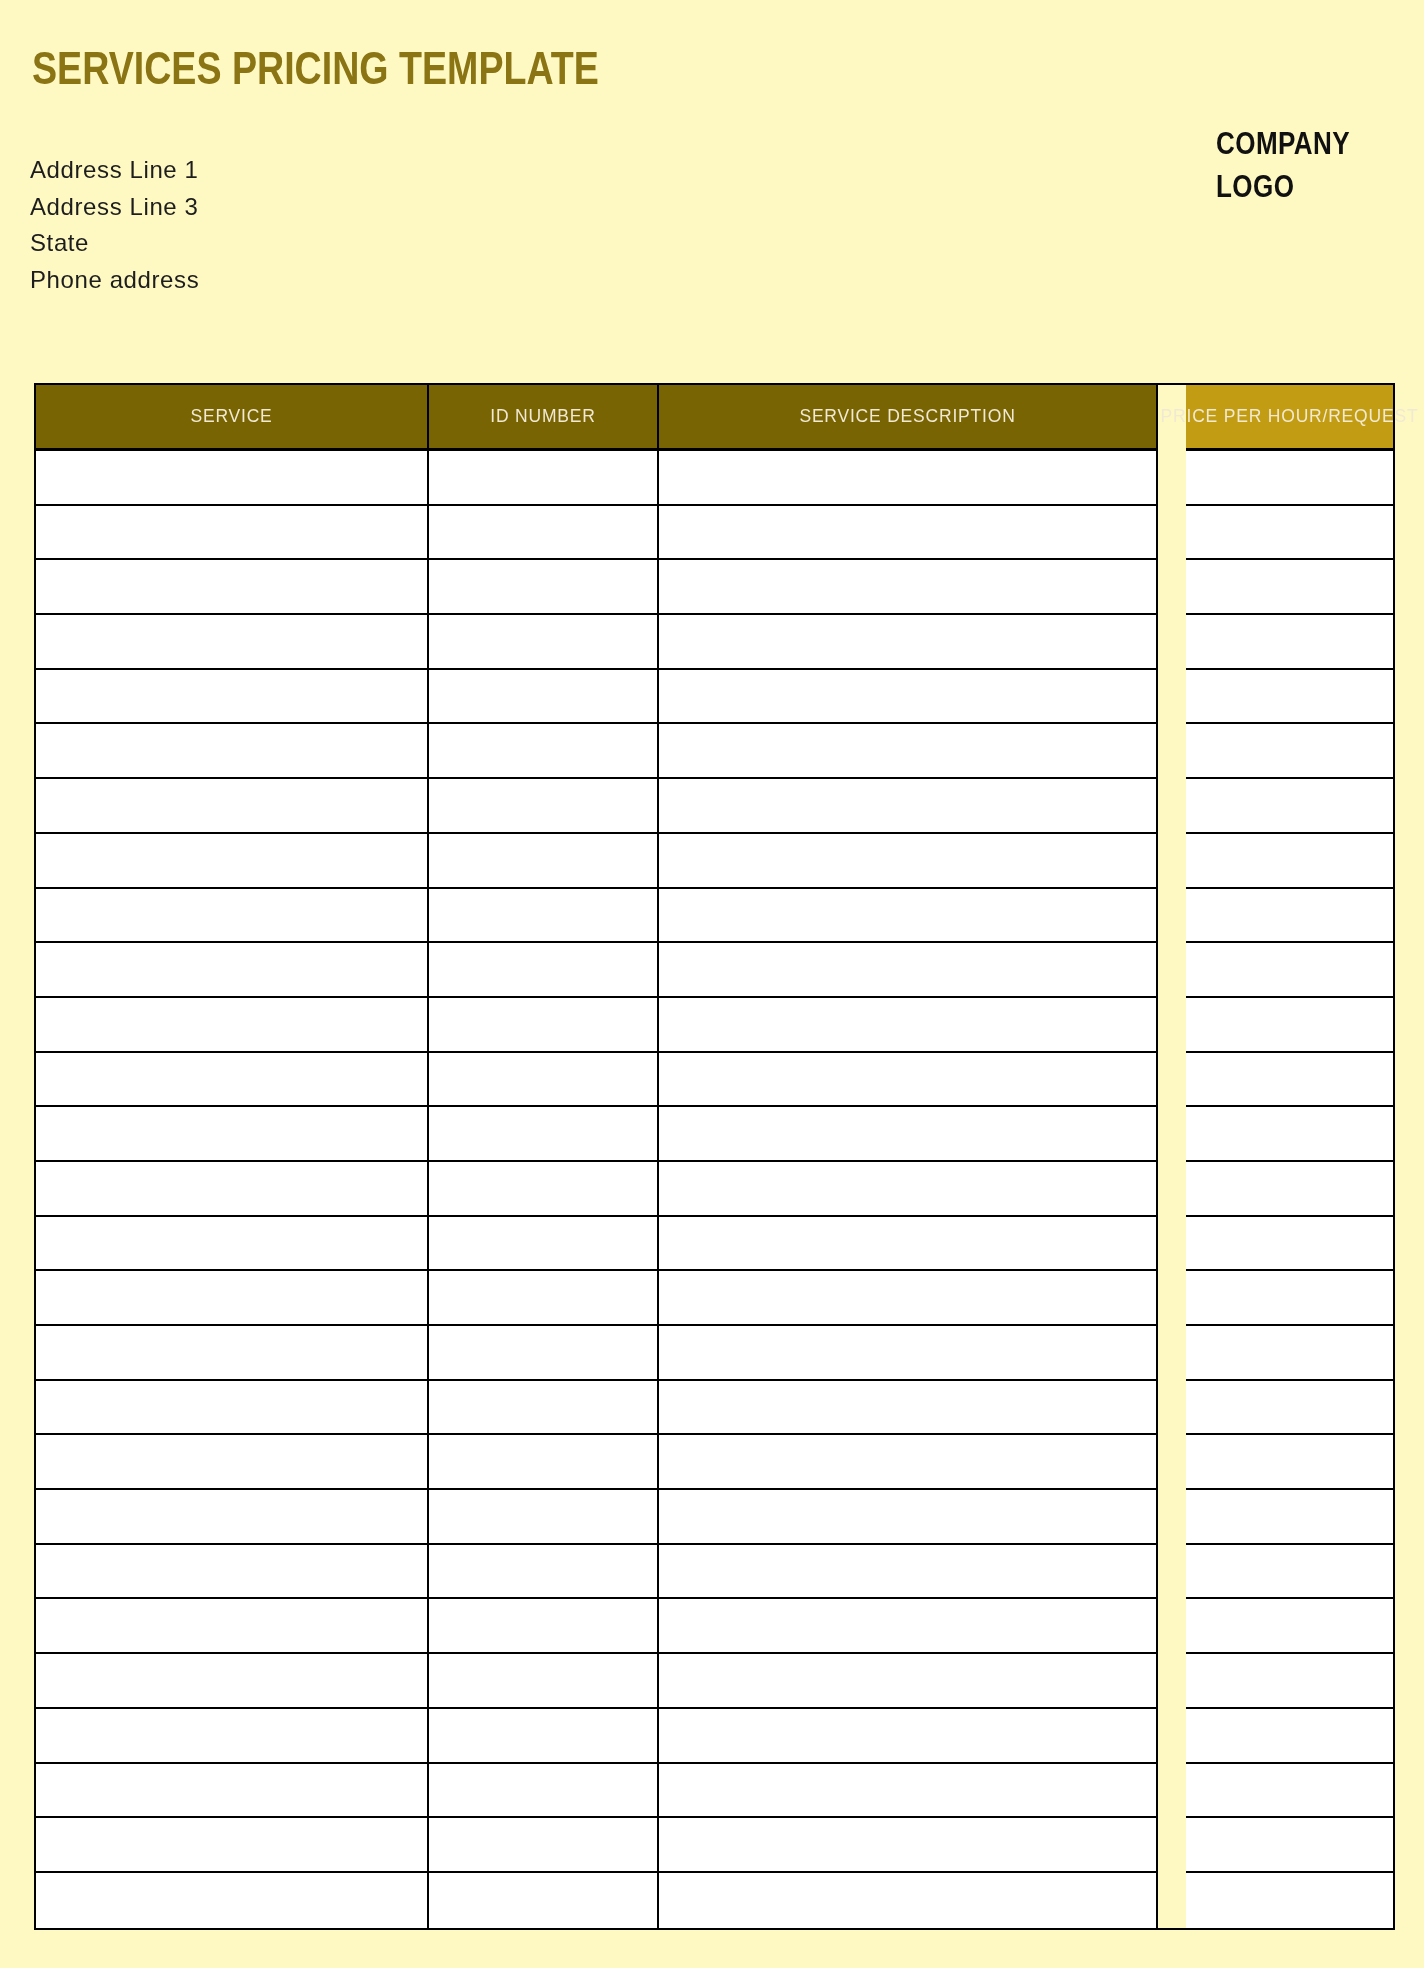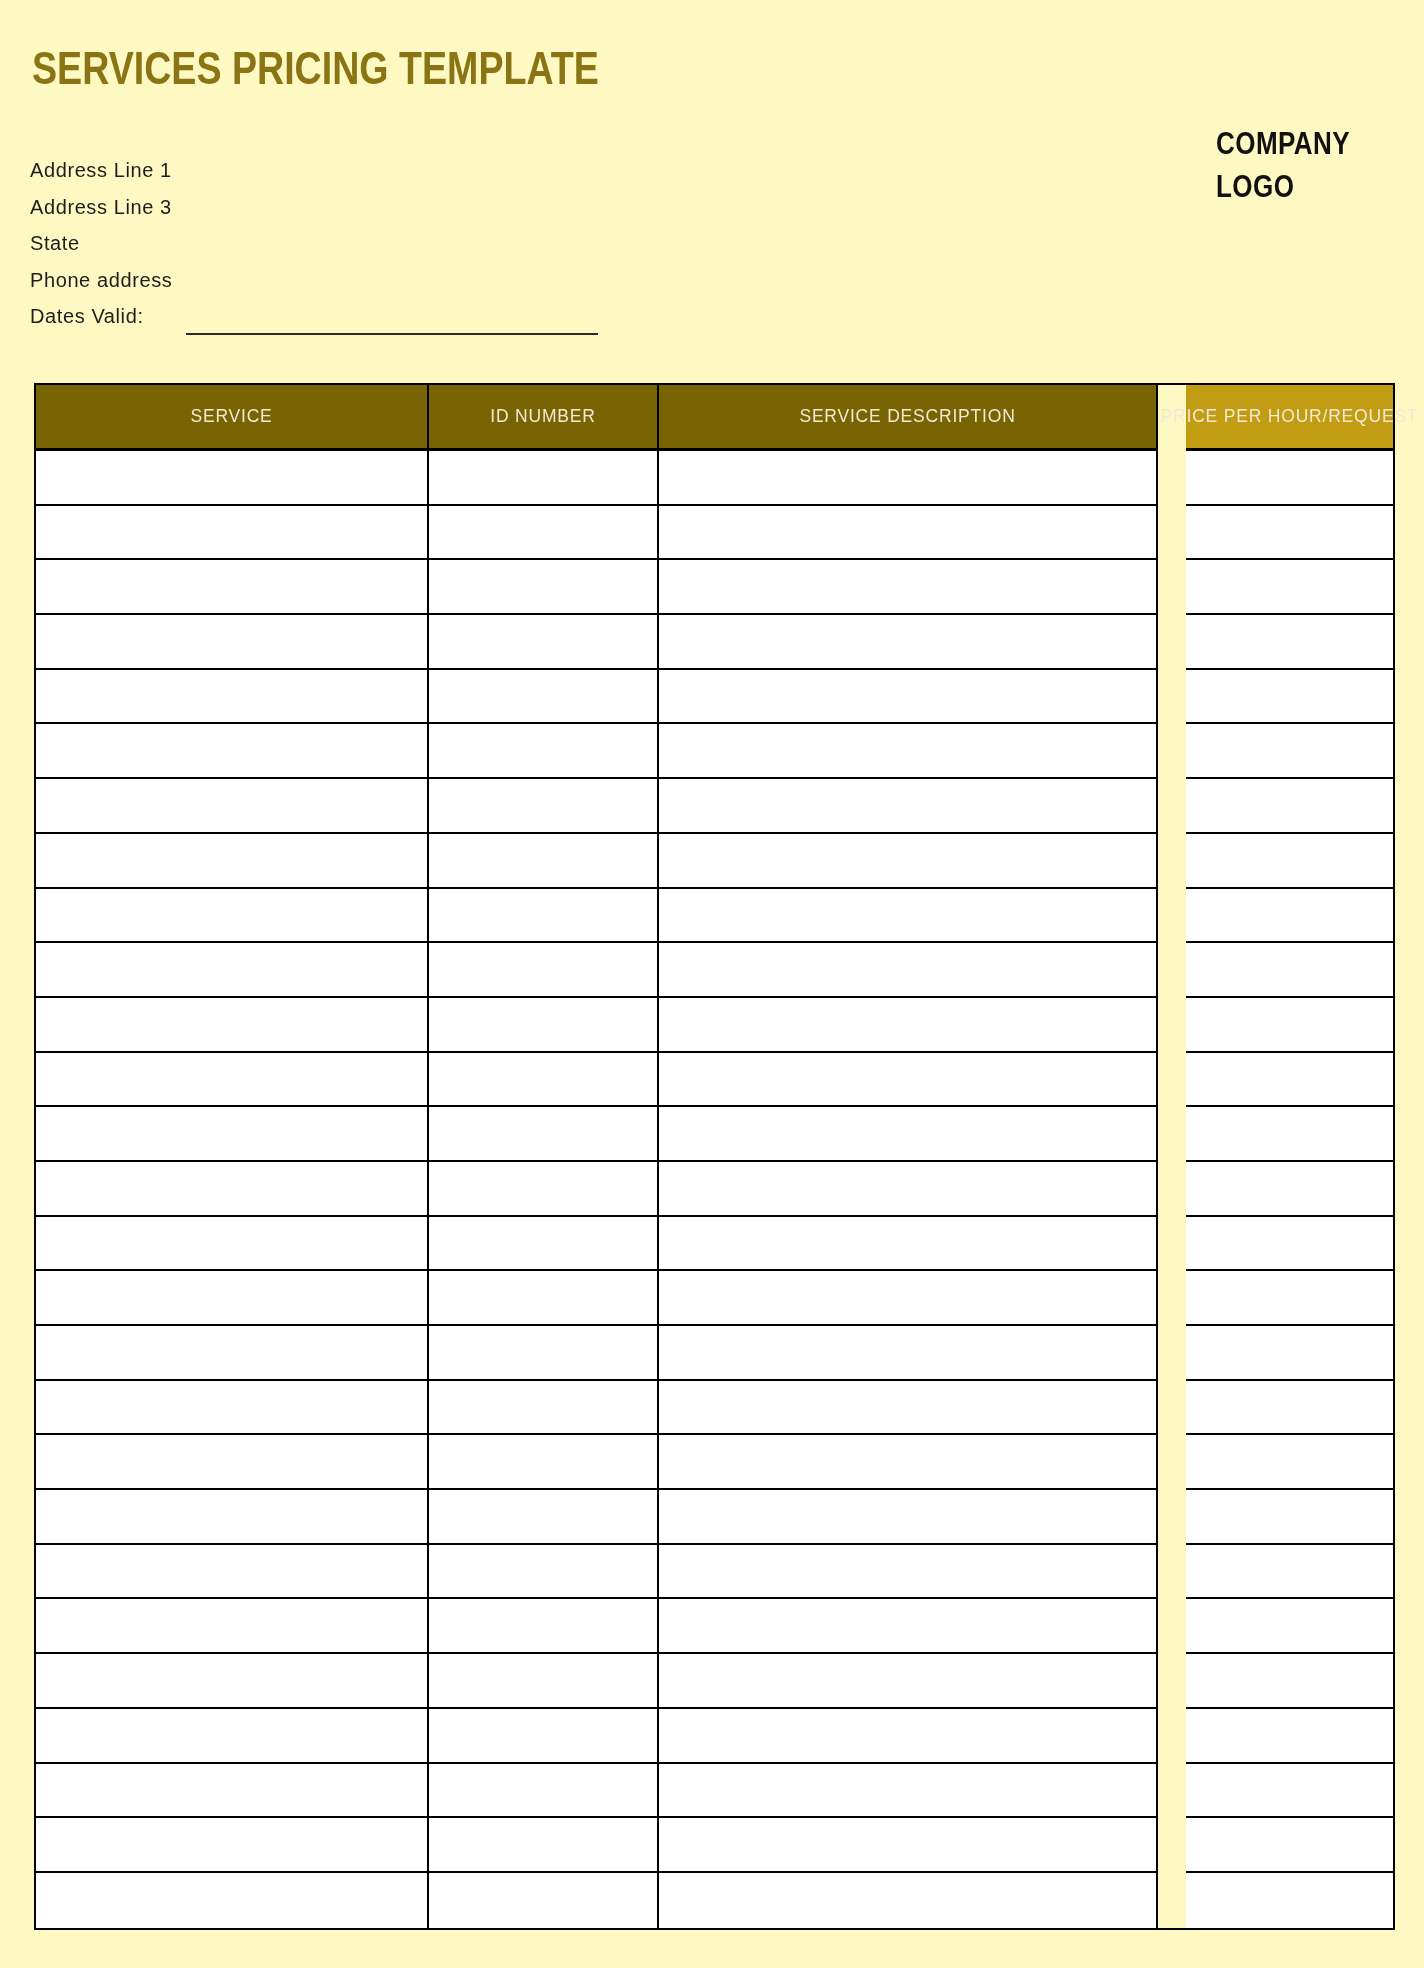--- a/index.html
+++ b/index.html
@@ -41,21 +41,21 @@
     transform-origin: left top;
     white-space: nowrap;
   }
 
   
   .contact {
     position: absolute;
     left: 30px;
     top: 152px;
     color: var(--body-text, #1d1d1d);
-    font-size: 20px;
+    font-size: 24px;
     font-weight: 400;
     letter-spacing: 0.6px;
     line-height: 36.5px;
   }
   .contact-line { white-space: nowrap; }
   .dates-row { display: flex; align-items: flex-end; white-space: nowrap; }
   .blank-line {
     display: inline-block;
     width: 412px;
     margin-left: 42px;
@@ -117,24 +117,20 @@
   <div class="logo">
     <div>COMPANY</div>
     <div>LOGO</div>
   </div>
 
   <div class="contact">
     <div class="contact-line">Address Line 1</div>
     <div class="contact-line">Address Line 3</div>
     <div class="contact-line">State</div>
     <div class="contact-line">Phone address</div>
-    <div class="dates-row">
-      <span>Dates Valid:</span>
-      <span class="blank-line"></span>
-    </div>
   </div>
 
   <div class="pricing-table">
     <div class="thead">
       <div class="hcell">SERVICE</div>
       <div class="hcell">ID NUMBER</div>
       <div class="hcell">SERVICE DESCRIPTION</div>
       <div class="hcell accent">PRICE PER HOUR/REQUEST</div>
     </div>
     <div class="tbody">

